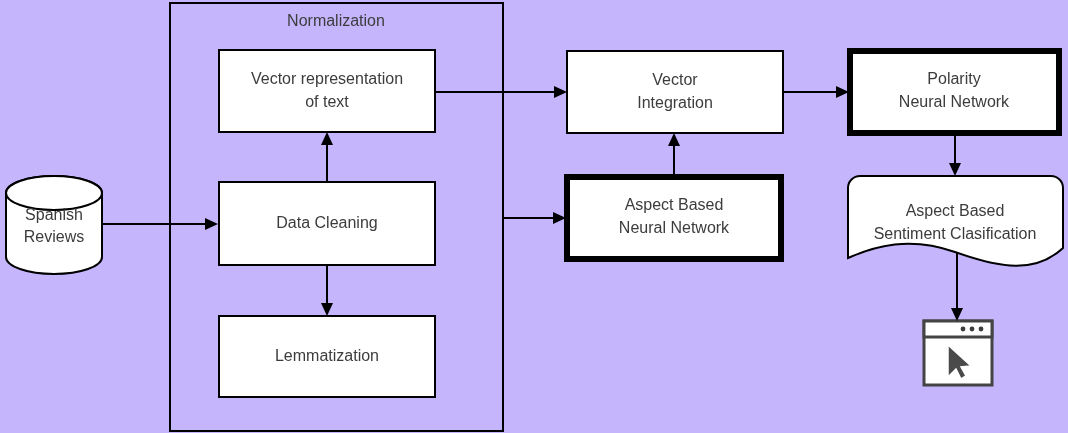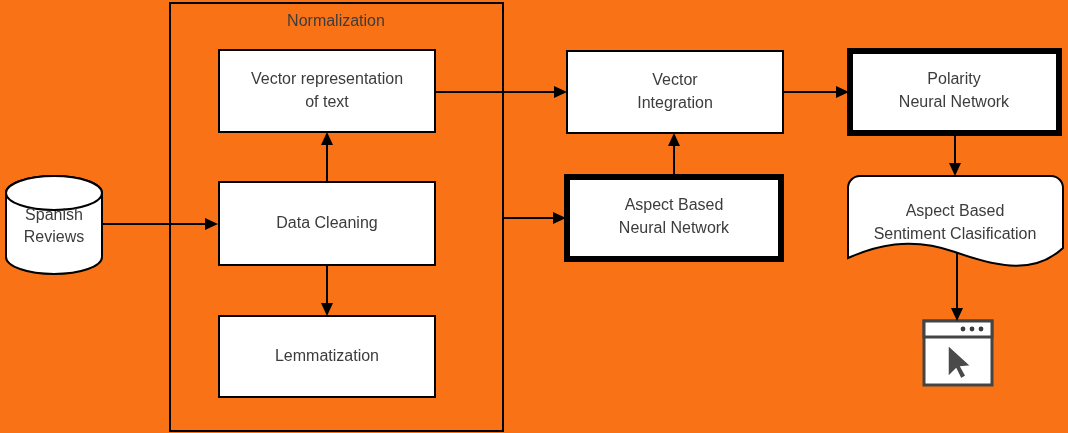--- a/index.html
+++ b/index.html
@@ -7,21 +7,21 @@
     padding: 0;
     background: #ffffff;
   }
   body {
     font-family: "Liberation Sans", sans-serif;
   }
   #diagram-root {
     position: relative;
     width: 1068px;
     height: 433px;
-    background: #f97316;
+    background: #c4b5fd;
     overflow: hidden;
   }
   svg.diagram {
     display: block;
     width: 1068px;
     height: 433px;
   }
   .node-shape {
     fill: #ffffff;
     stroke: #000000;

